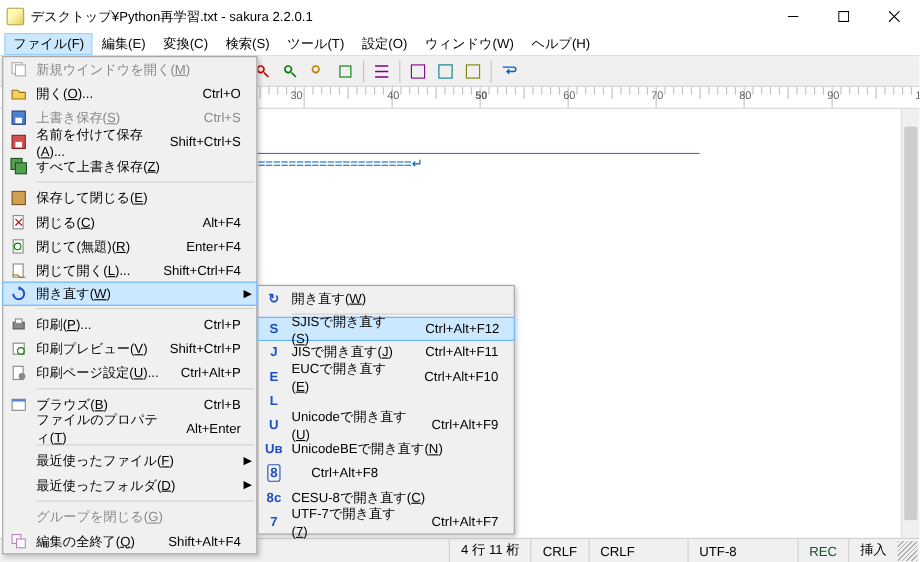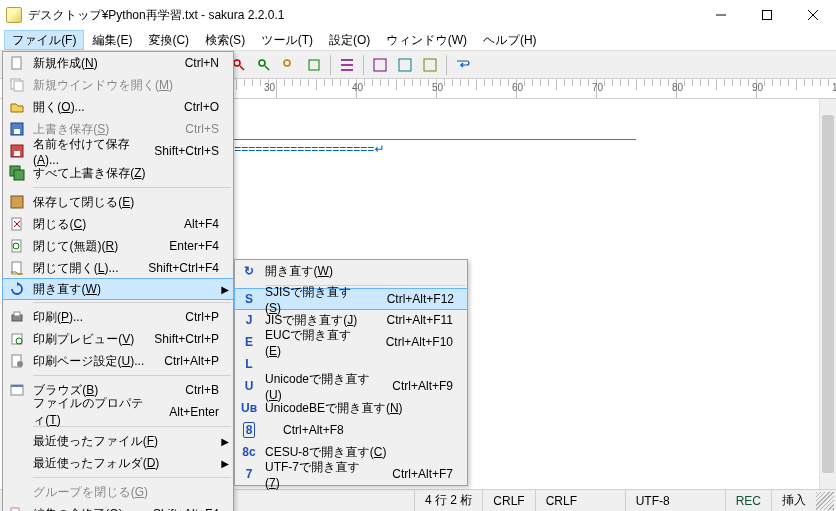--- a/index.html
+++ b/index.html
@@ -250,21 +250,21 @@
       <span style="left: 328px; height: 35%;"></span>
       <span style="left: 336px; height: 35%;"></span>
       <span style="left: 344px; height: 35%;"></span>
       <span style="left: 352px; height: 35%;"></span>
       <span style="left: 360px; height: 60%;"></span>
       <span style="left: 368px; height: 35%;"></span>
       <span style="left: 376px; height: 35%;"></span>
       <span style="left: 384px; height: 35%;"></span>
       <span style="left: 392px; height: 35%;"></span>
       <span style="left: 400px; height: 100%;"></span>
-      <div class="num" style="left: 396px;">50</div>
+      <div class="num" style="left: 396px; font-weight: bold;">50</div>
       <span style="left: 408px; height: 35%;"></span>
       <span style="left: 416px; height: 35%;"></span>
       <span style="left: 424px; height: 35%;"></span>
       <span style="left: 432px; height: 35%;"></span>
       <span style="left: 440px; height: 60%;"></span>
       <span style="left: 448px; height: 35%;"></span>
       <span style="left: 456px; height: 35%;"></span>
       <span style="left: 464px; height: 35%;"></span>
       <span style="left: 472px; height: 35%;"></span>
       <span style="left: 480px; height: 100%;"></span>
@@ -330,29 +330,20 @@
     
   </div>
   <div class="hr1"></div>
 </div>
 
 <div class="vscroll">
     <div class="thumb"></div>
   </div>
 
 <div class="dropdown" id="menu-file">
-    <div class="row">
-      <div class="iconcell">
-        <svg viewBox="0 0 16 16">
-          <rect x="3" y="2" width="9" height="12" fill="#fff" stroke="#888"></rect>
-        </svg>
-      </div>
-      <div class="label">新規作成(<u>N</u>)</div>
-      <div class="sc">Ctrl+N</div>
-    </div>
     <div class="row dis">
       <div class="iconcell">
         <svg viewBox="0 0 16 16">
           <rect x="2" y="2" width="9" height="10" fill="#fff" stroke="#aaa"></rect>
           <rect x="5" y="4" width="9" height="10" fill="#fff" stroke="#aaa"></rect>
         </svg>
       </div>
       <div class="label">新規ウインドウを開く(<u>M</u>)</div>
       <div class="sc"></div>
     </div>
@@ -591,20 +582,20 @@
       <div class="iconcell">
         <span style="color: rgb(32, 80, 192); font-weight: bold; font-size: 12px;">7</span>
       </div>
       <div class="label">UTF-7で開き直す(<u>7</u>)</div>
       <div class="sc">Ctrl+Alt+F7</div>
     </div>
   </div>
 
 <div class="status">
   <div class="spacer"></div>
-  <div class="cell">4 行  2 桁</div>
+  <div class="cell">4 行  11 桁</div>
   <div class="cell">CRLF</div>
   <div class="cell" style="width:90px;">CRLF</div>
   <div class="cell" style="width:100px;">UTF-8</div>
   <div class="cell dim">REC</div>
   <div class="cell">挿入</div>
   <div class="grip"></div>
 </div>
 
 </body></html>

